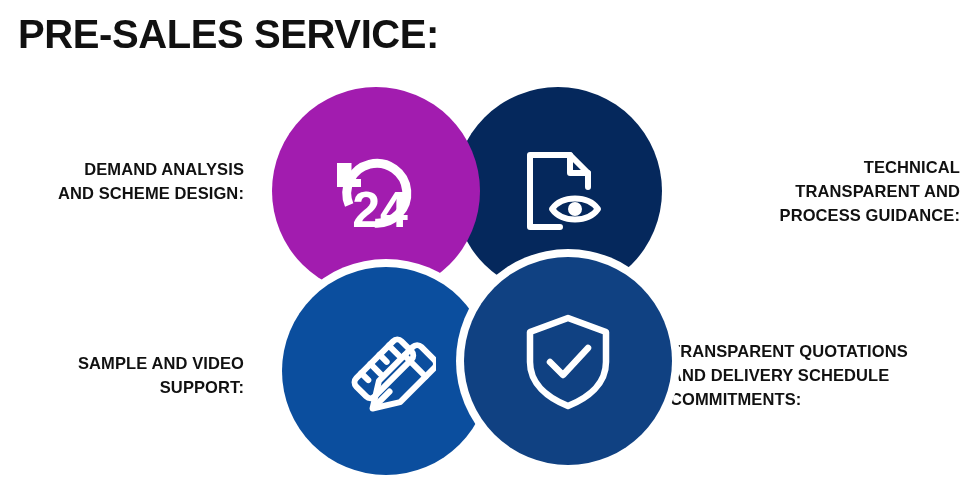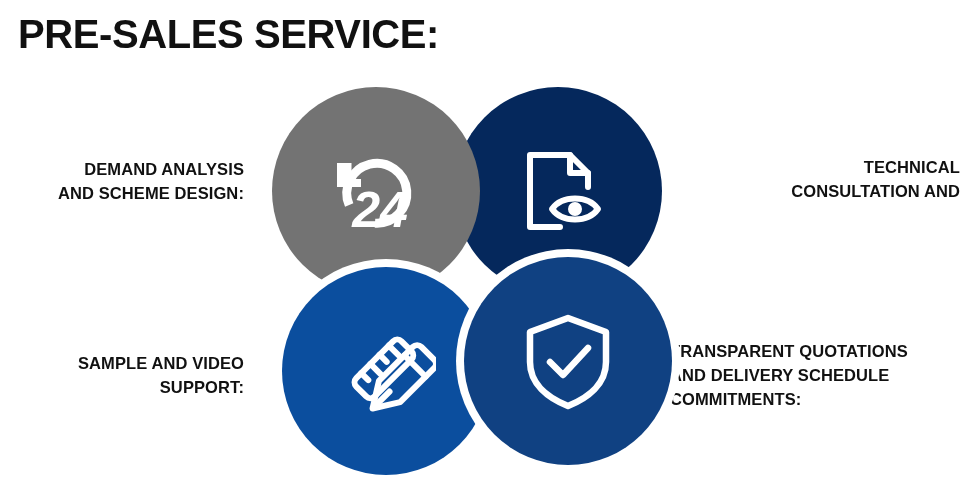--- a/index.html
+++ b/index.html
@@ -79,21 +79,21 @@
   .side-label .ln { display: block; white-space: nowrap; }
 </style>
 </head>
 <body style="background: rgb(255, 255, 255);">
 
 <div id="page-title" style="color: rgb(17, 17, 17);">PRE-SALES SERVICE:</div>
 
 <div id="circle-cluster">
 
   <div class="node-ring" id="ring-demand"></div>
-  <div class="node" id="node-demand" style="background:#737373;font-style:italic;">
+  <div class="node" id="node-demand" style="background:#a21caf;">
     <span>
       <svg width="104" height="96" viewBox="0 0 104 96" fill="none">
 
         <path d="M22 52 A30 30 0 1 1 40 78" stroke="#ffffff" stroke-width="9" fill="none" stroke-linecap="butt" transform="rotate(-20 52 48)"></path>
 
         <path d="M13 20 L13 44 L37 44 L37 36 L27.5 36 L27.5 20 Z" fill="#ffffff"></path>
 
         <text x="56" y="84" font-family="'Liberation Sans', sans-serif" font-size="50" font-weight="bold" fill="#ffffff" text-anchor="middle">24</text>
       </svg>
     </span>
@@ -146,21 +146,22 @@
 
 </div>
 
 <div class="side-label" id="label-demand">
   <span class="ln">DEMAND ANALYSIS</span>
   <span class="ln">AND SCHEME DESIGN:</span>
 </div>
 
 <div class="side-label" id="label-technical">
   <span class="ln">TECHNICAL</span>
-  <span class="ln">CONSULTATION AND</span>
+  <span class="ln">TRANSPARENT AND</span>
+  <span class="ln">PROCESS GUIDANCE:</span>
 </div>
 
 <div class="side-label" id="label-sample">
   <span class="ln">SAMPLE AND VIDEO</span>
   <span class="ln">SUPPORT:</span>
 </div>
 
 <div class="side-label" id="label-transparent">
   <span class="ln">TRANSPARENT QUOTATIONS</span>
   <span class="ln">AND DELIVERY SCHEDULE</span>

